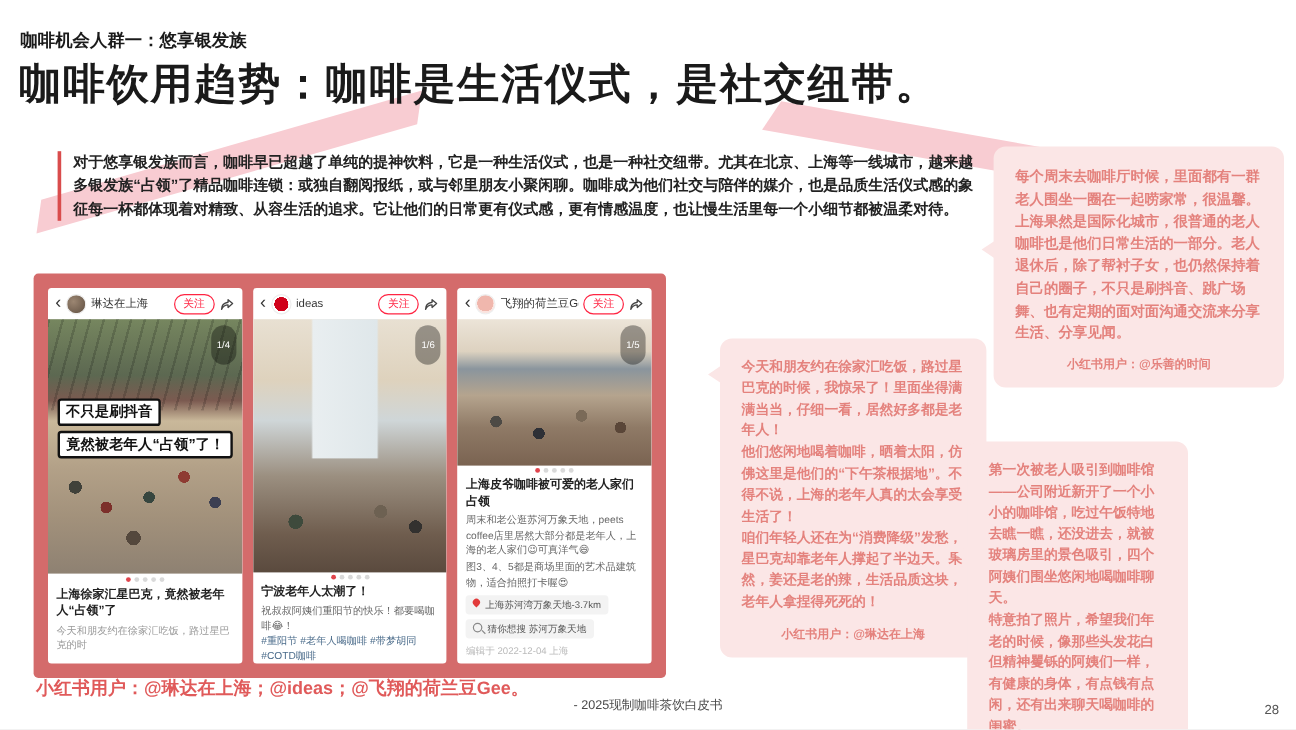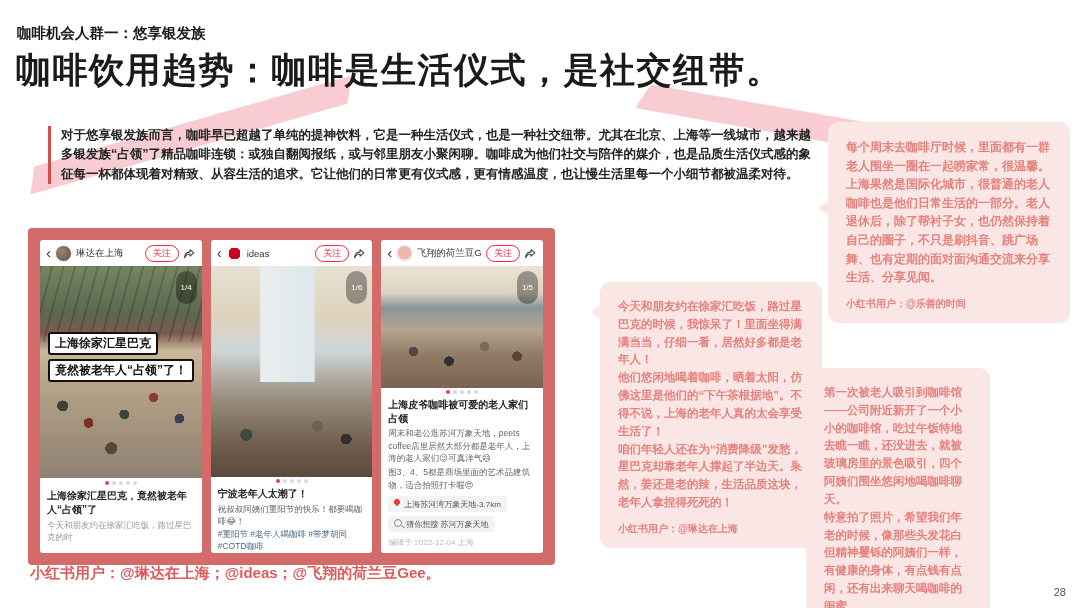--- a/index.html
+++ b/index.html
@@ -78,21 +78,21 @@
   .pstamp{font-size:8px;color:#bbb;padding:5px 7px;}
 
   .credit{position:absolute;left:30px;top:564px;font-size:15px;font-weight:700;color:#e05a5a;z-index:1;}
 
   
   .bubble{position:absolute;background:#fbe6e6;border-radius:10px;padding:16px 18px 12px;
           box-sizing:border-box;z-index:2;}
   .bubble::before{content:"";position:absolute;left:-10px;border:solid transparent;
                   border-width:8px 12px 8px 0;border-right-color:#fbe6e6;}
   .btext{font-size:12px;font-weight:700;color:#e4827d;line-height:1.55;white-space:pre-line;}
-  .battr{margin-top:10px;text-align:left;font-size:10px;font-weight:700;color:#e4827d;}
+  .battr{margin-top:10px;text-align:center;font-size:10px;font-weight:700;color:#e4827d;}
   .bub-a{left:828px;top:122px;width:242px;}
   .bub-a::before{top:78px;}
   .bub-b{left:600px;top:282px;width:222px;}
   .bub-b .btext{font-size:11.5px;}
   .bub-b::before{top:22px;}
   .bub-c{left:806px;top:368px;width:184px;}
   .bub-c .btext{font-size:11.5px;}
   .bub-c::before{top:86px;}
 
   .footer{position:absolute;left:0;top:581px;width:100%;text-align:center;
@@ -122,21 +122,21 @@
         <span class="follow">关注</span>
         <span class="share">
           <svg viewBox="0 0 24 24" width="13" height="13">
               <path d="M13 5l7 6-7 6v-4C8 13 5 16 3 20c0-7 4-10 10-11V5z" fill="none" stroke="#444" stroke-width="2" stroke-linejoin="round"></path>
             </svg>
         </span>
       </div>
       <div class="photo photo1">
         <span class="pbadge">1/4</span>
         <div class="ov">
-          <span class="ovbox">上海徐家汇星巴克</span>
+          <span class="ovbox">不只是刷抖音</span>
           <span class="ovbox">竟然被老年人“占领”了！</span>
         </div>
       </div>
       <div class="dots">
           <i></i>
         </div>
       <div class="ptitle">上海徐家汇星巴克，竟然被老年人“占领”了</div>
       <div class="pexcerpt">今天和朋友约在徐家汇吃饭，路过星巴克的时</div>
     </div>
 
@@ -213,15 +213,16 @@
 咱们年轻人还在为“消费降级”发愁，星巴克却靠老年人撑起了半边天。果然，姜还是老的辣，生活品质这块，老年人拿捏得死死的！</div>
     <div class="battr">小红书用户：@琳达在上海</div>
   </div>
 
   <div class="bubble bub-c">
     <div class="btext">第一次被老人吸引到咖啡馆——公司附近新开了一个小小的咖啡馆，吃过午饭特地去瞧一瞧，还没进去，就被玻璃房里的景色吸引，四个阿姨们围坐悠闲地喝咖啡聊天。
 特意拍了照片，希望我们年老的时候，像那些头发花白但精神矍铄的阿姨们一样，有健康的身体，有点钱有点闲，还有出来聊天喝咖啡的闺蜜。</div>
     <div class="battr">小红书用户：@拍小启</div>
   </div>
 
+  <div class="footer">- 2025现制咖啡茶饮白皮书</div>
   <div class="pagenum">28</div>
 
 </div>
 
 </body></html>

